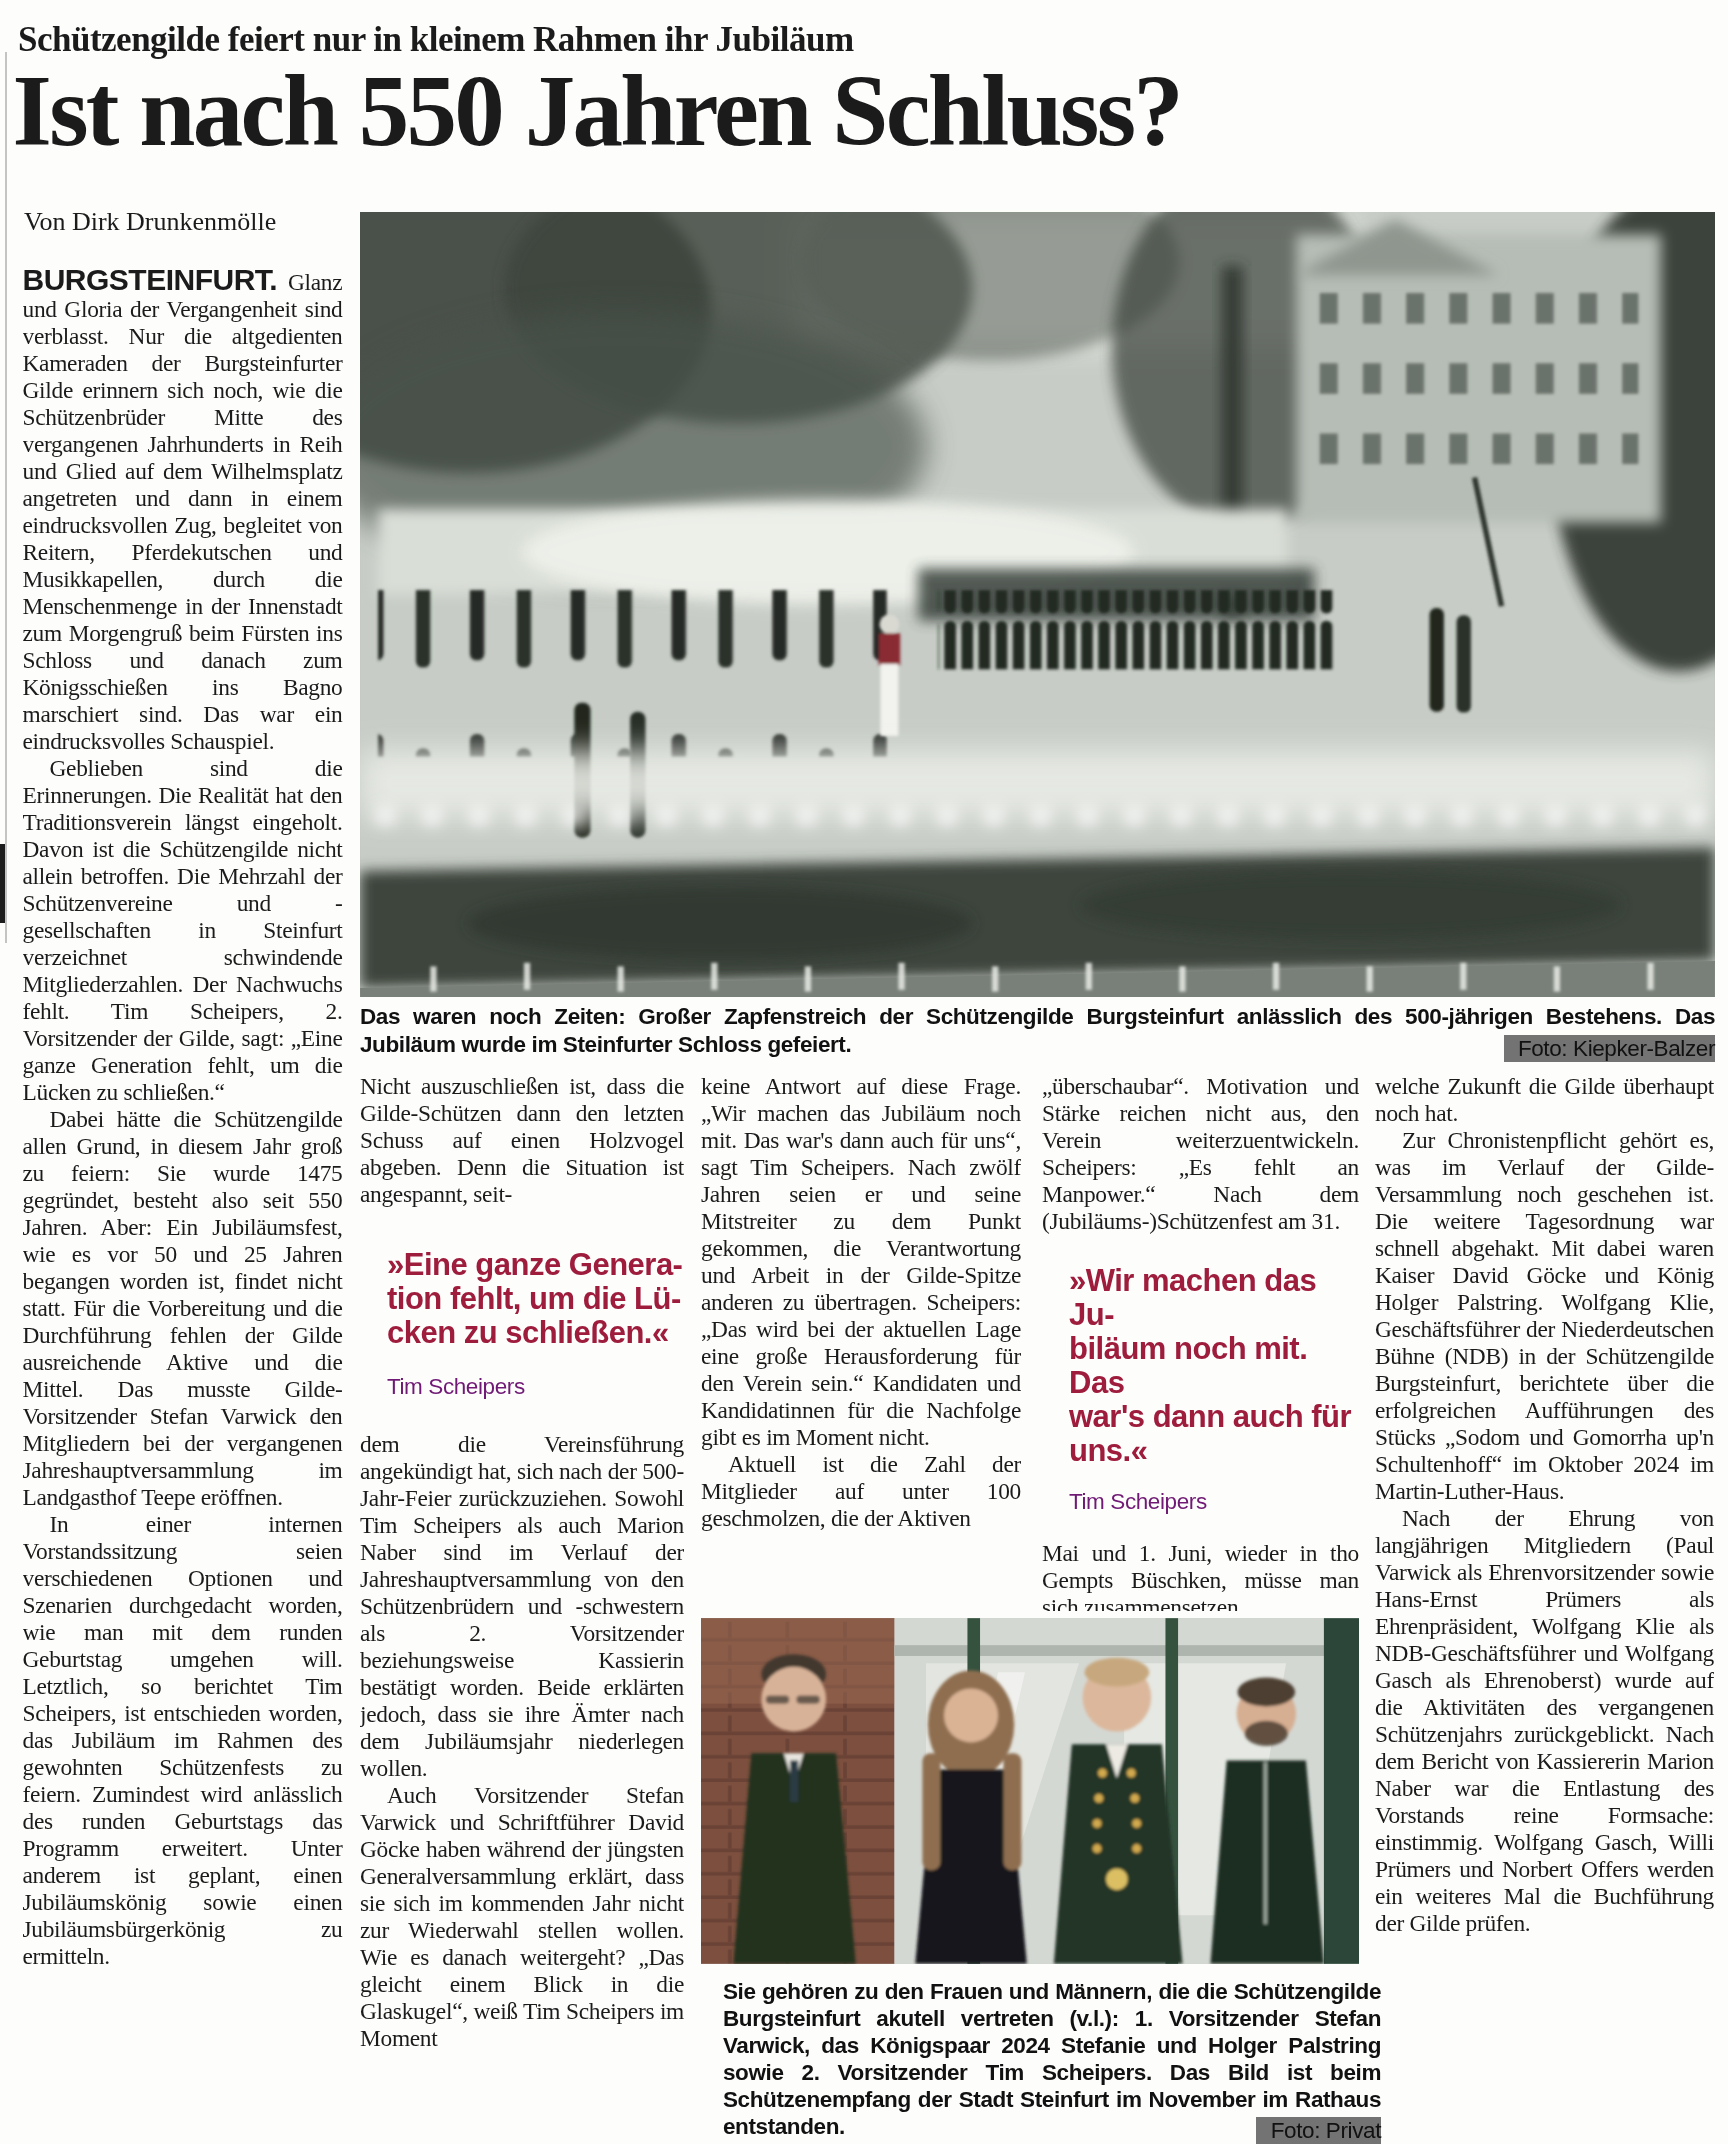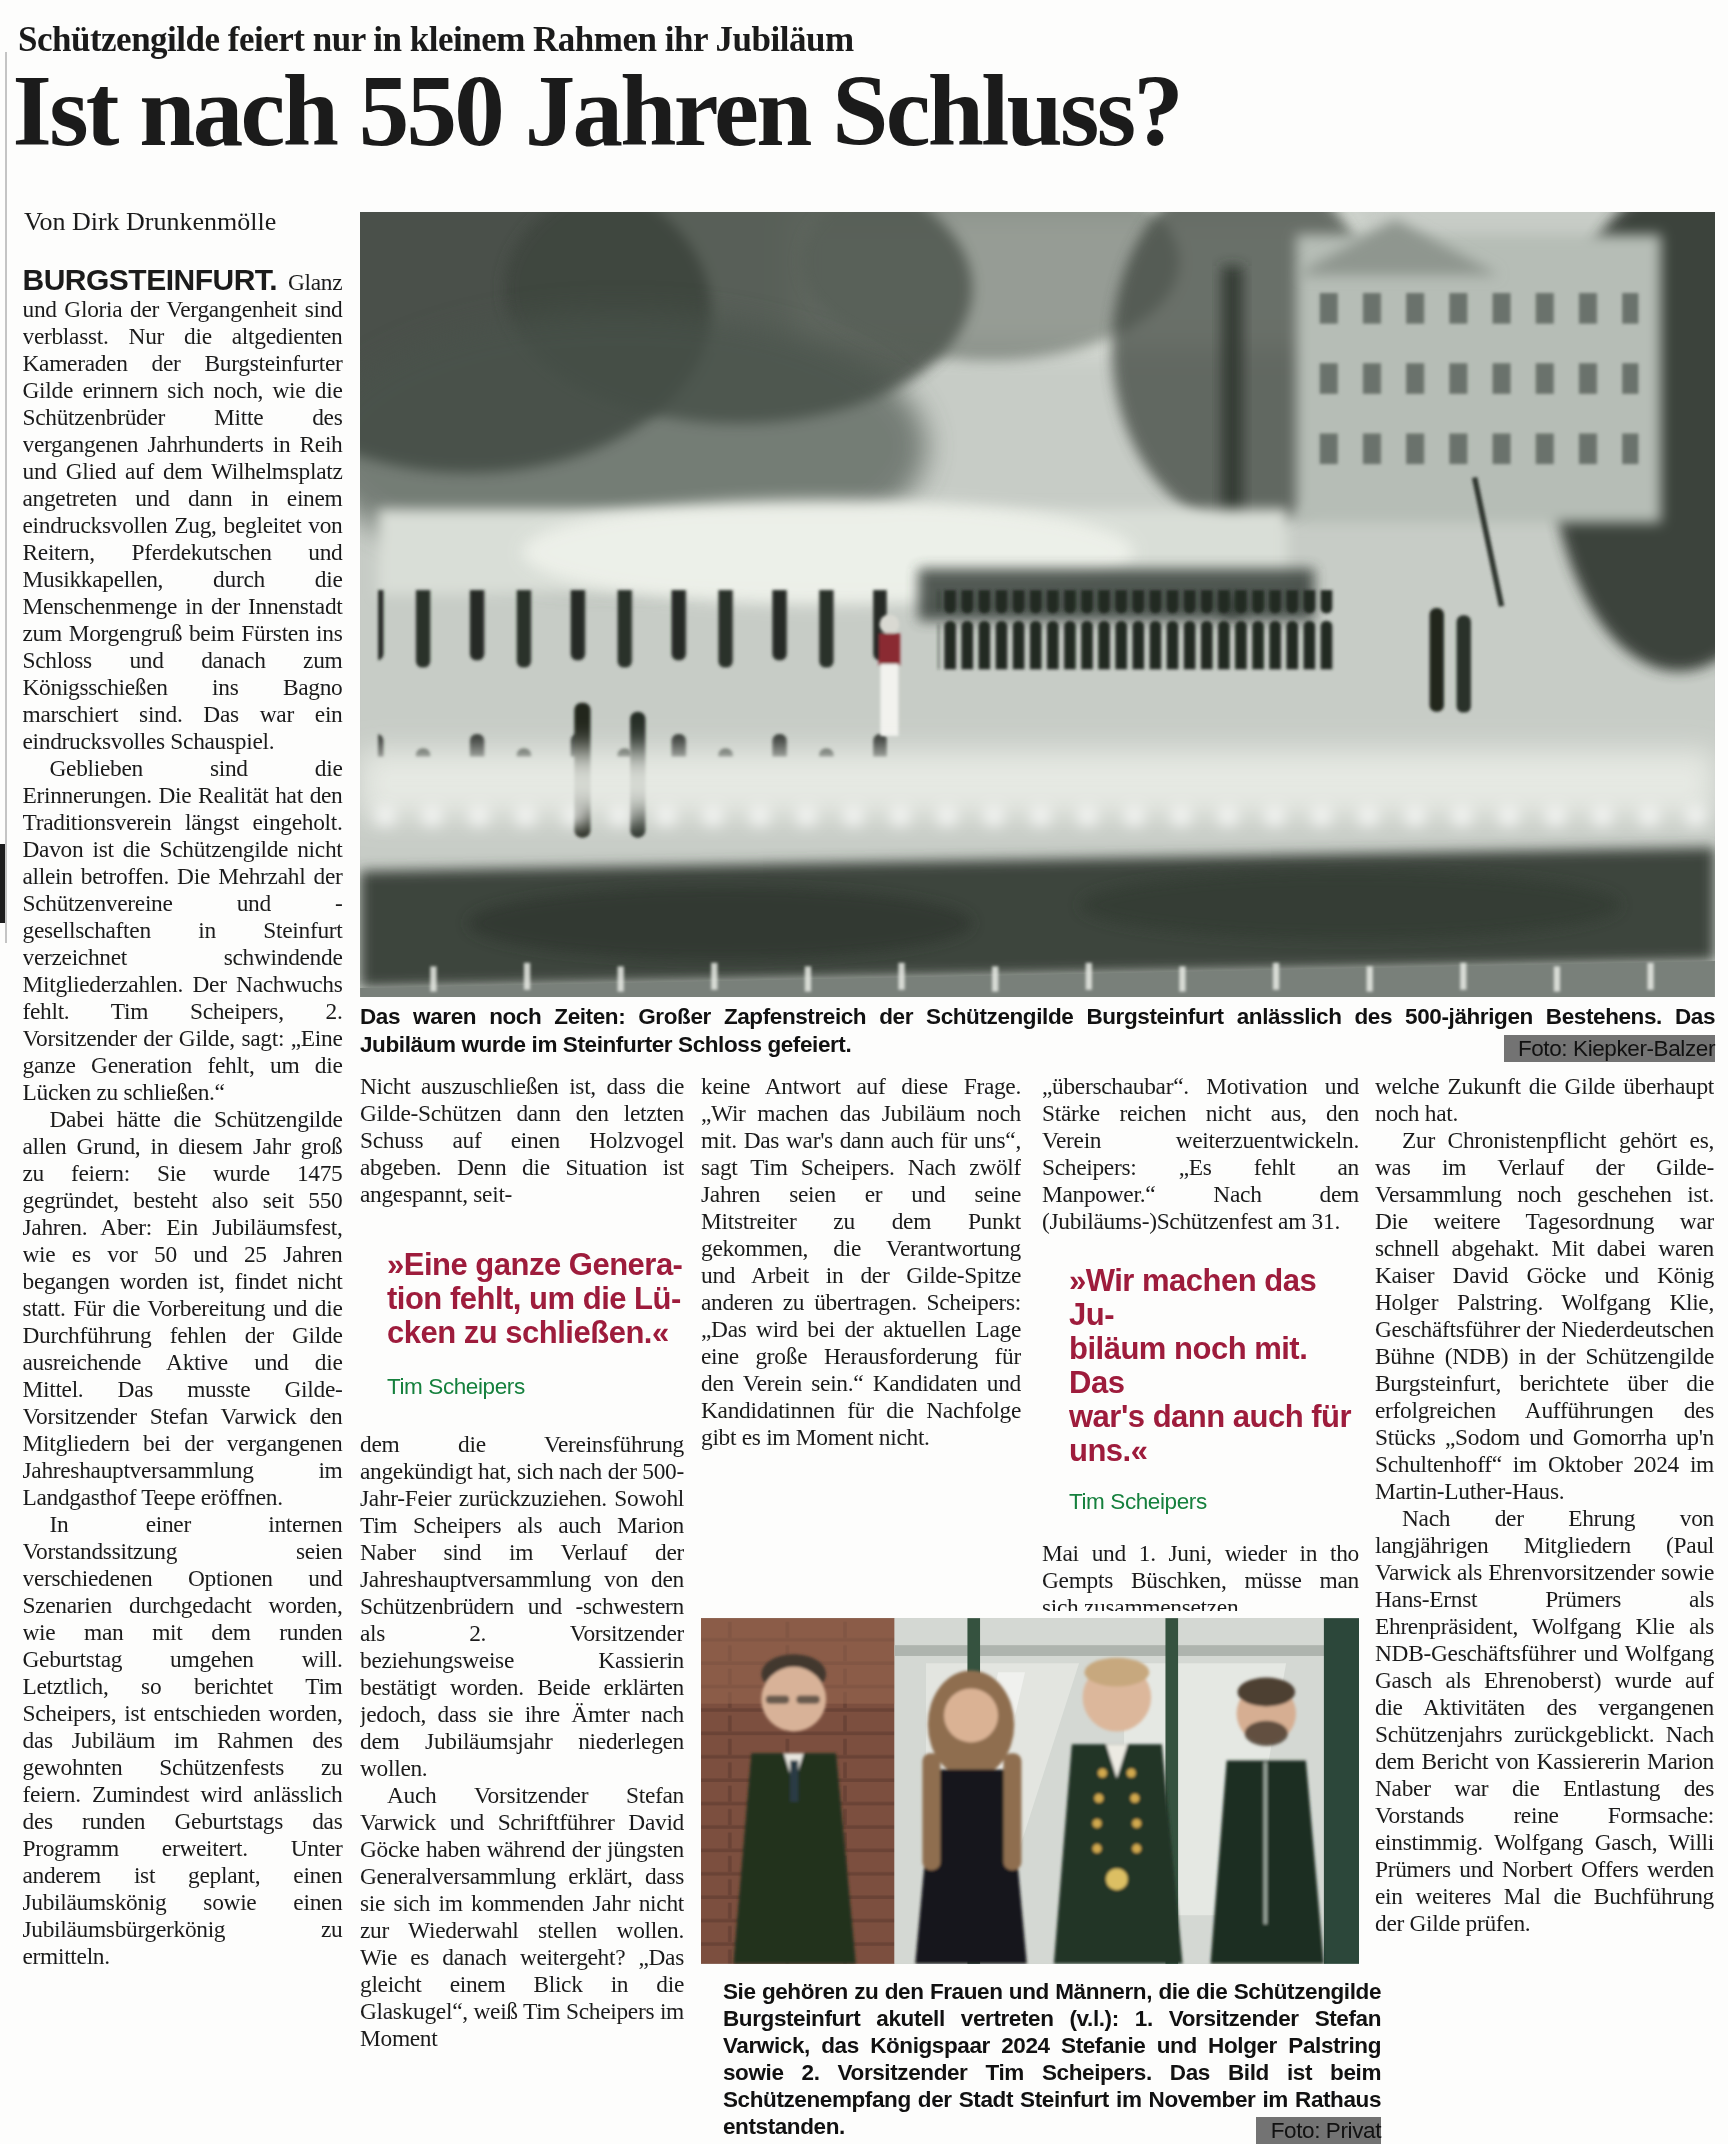--- a/index.html
+++ b/index.html
@@ -21,21 +21,21 @@
   .col p.ind{text-indent:27px;}
   .lead-loc{
     font-family:"Liberation Sans",sans-serif;font-weight:700;font-size:30px;
     letter-spacing:-0.5px;margin-right:10.8px;hyphens:none;
   }
   .pullquote{
     font-family:"Liberation Sans",sans-serif;font-weight:700;font-size:31px;line-height:34px;
     color:#9e1c3c;padding-left:27px;margin-top:40px;text-align:left;letter-spacing:-0.5px;hyphens:none;
   }
   .quote-attrib{
-    font-family:"Liberation Sans",sans-serif;font-size:22.5px;color:#15803d;
+    font-family:"Liberation Sans",sans-serif;font-size:22.5px;color:#701a75;
     padding-left:27px;margin:23.4px 0 31px 0;text-align:left;letter-spacing:-0.4px;
   }
   .photo{overflow:hidden;background:#b9beb8;}
   .photo svg{display:block;width:100%;height:100%;}
   .caption{
     font-family:"Liberation Sans",sans-serif;font-weight:700;font-size:22.5px;line-height:27.5px;
     letter-spacing:-0.4px;color:#111;text-align:justify;position:absolute;
   }
   .credit{position:absolute;right:0;bottom:0;font-weight:400;background:#737373;padding-left:14.4px;white-space:nowrap;}
 </style>
@@ -192,20 +192,21 @@
     <div>tion fehlt, um die Lü-</div>
     <div>cken zu schließen.«</div>
   </div>
   <div class="quote-attrib">Tim Scheipers</div>
   <p>dem die Vereinsführung angekündigt hat, sich nach der 500-Jahr-Feier zurückzuziehen. Sowohl Tim Scheipers als auch Marion Naber sind im Verlauf der Jahreshauptversammlung von den Schützenbrüdern und -schwestern als 2. Vorsitzender beziehungsweise Kassierin bestätigt worden. Beide erklärten jedoch, dass sie ihre Ämter nach dem Jubiläumsjahr niederlegen wollen.</p>
   <p class="ind">Auch Vorsitzender Stefan Varwick und Schriftführer David Göcke haben während der jüngsten Generalversammlung erklärt, dass sie sich im kommenden Jahr nicht zur Wiederwahl stellen wollen. Wie es danach weitergeht? „Das gleicht einem Blick in die Glaskugel“, weiß Tim Scheipers im Moment</p>
 </div>
 
 <div class="abs col" style="left:701px;top:1073px;width:320px;height:538px;">
   <p>keine Antwort auf diese Frage. „Wir machen das Jubiläum noch mit. Das war's dann auch für uns“, sagt Tim Scheipers. Nach zwölf Jahren seien er und seine Mitstreiter zu dem Punkt gekommen, die Verantwortung und Arbeit in der Gilde-Spitze anderen zu übertragen. Scheipers: „Das wird bei der aktuellen Lage eine große Herausforderung für den Verein sein.“ Kandidaten und Kandidatinnen für die Nachfolge gibt es im Moment nicht.</p>
+  <p class="ind">Aktuell ist die Zahl der Mitglieder auf unter 100 geschmolzen, die der Aktiven</p>
 </div>
 
 <div class="abs col" style="left:1042px;top:1073px;width:317px;height:538px;">
   <p>„überschaubar“. Motivation und Stärke reichen nicht aus, den Verein weiterzuentwickeln. Scheipers: „Es fehlt an Manpower.“ Nach dem (Jubiläums-)Schützenfest am 31.</p>
   <div class="pullquote" style="margin-top:29px;">
     <div>»Wir machen das Ju-</div>
     <div>biläum noch mit. Das</div>
     <div>war's dann auch für</div>
     <div>uns.«</div>
   </div>

